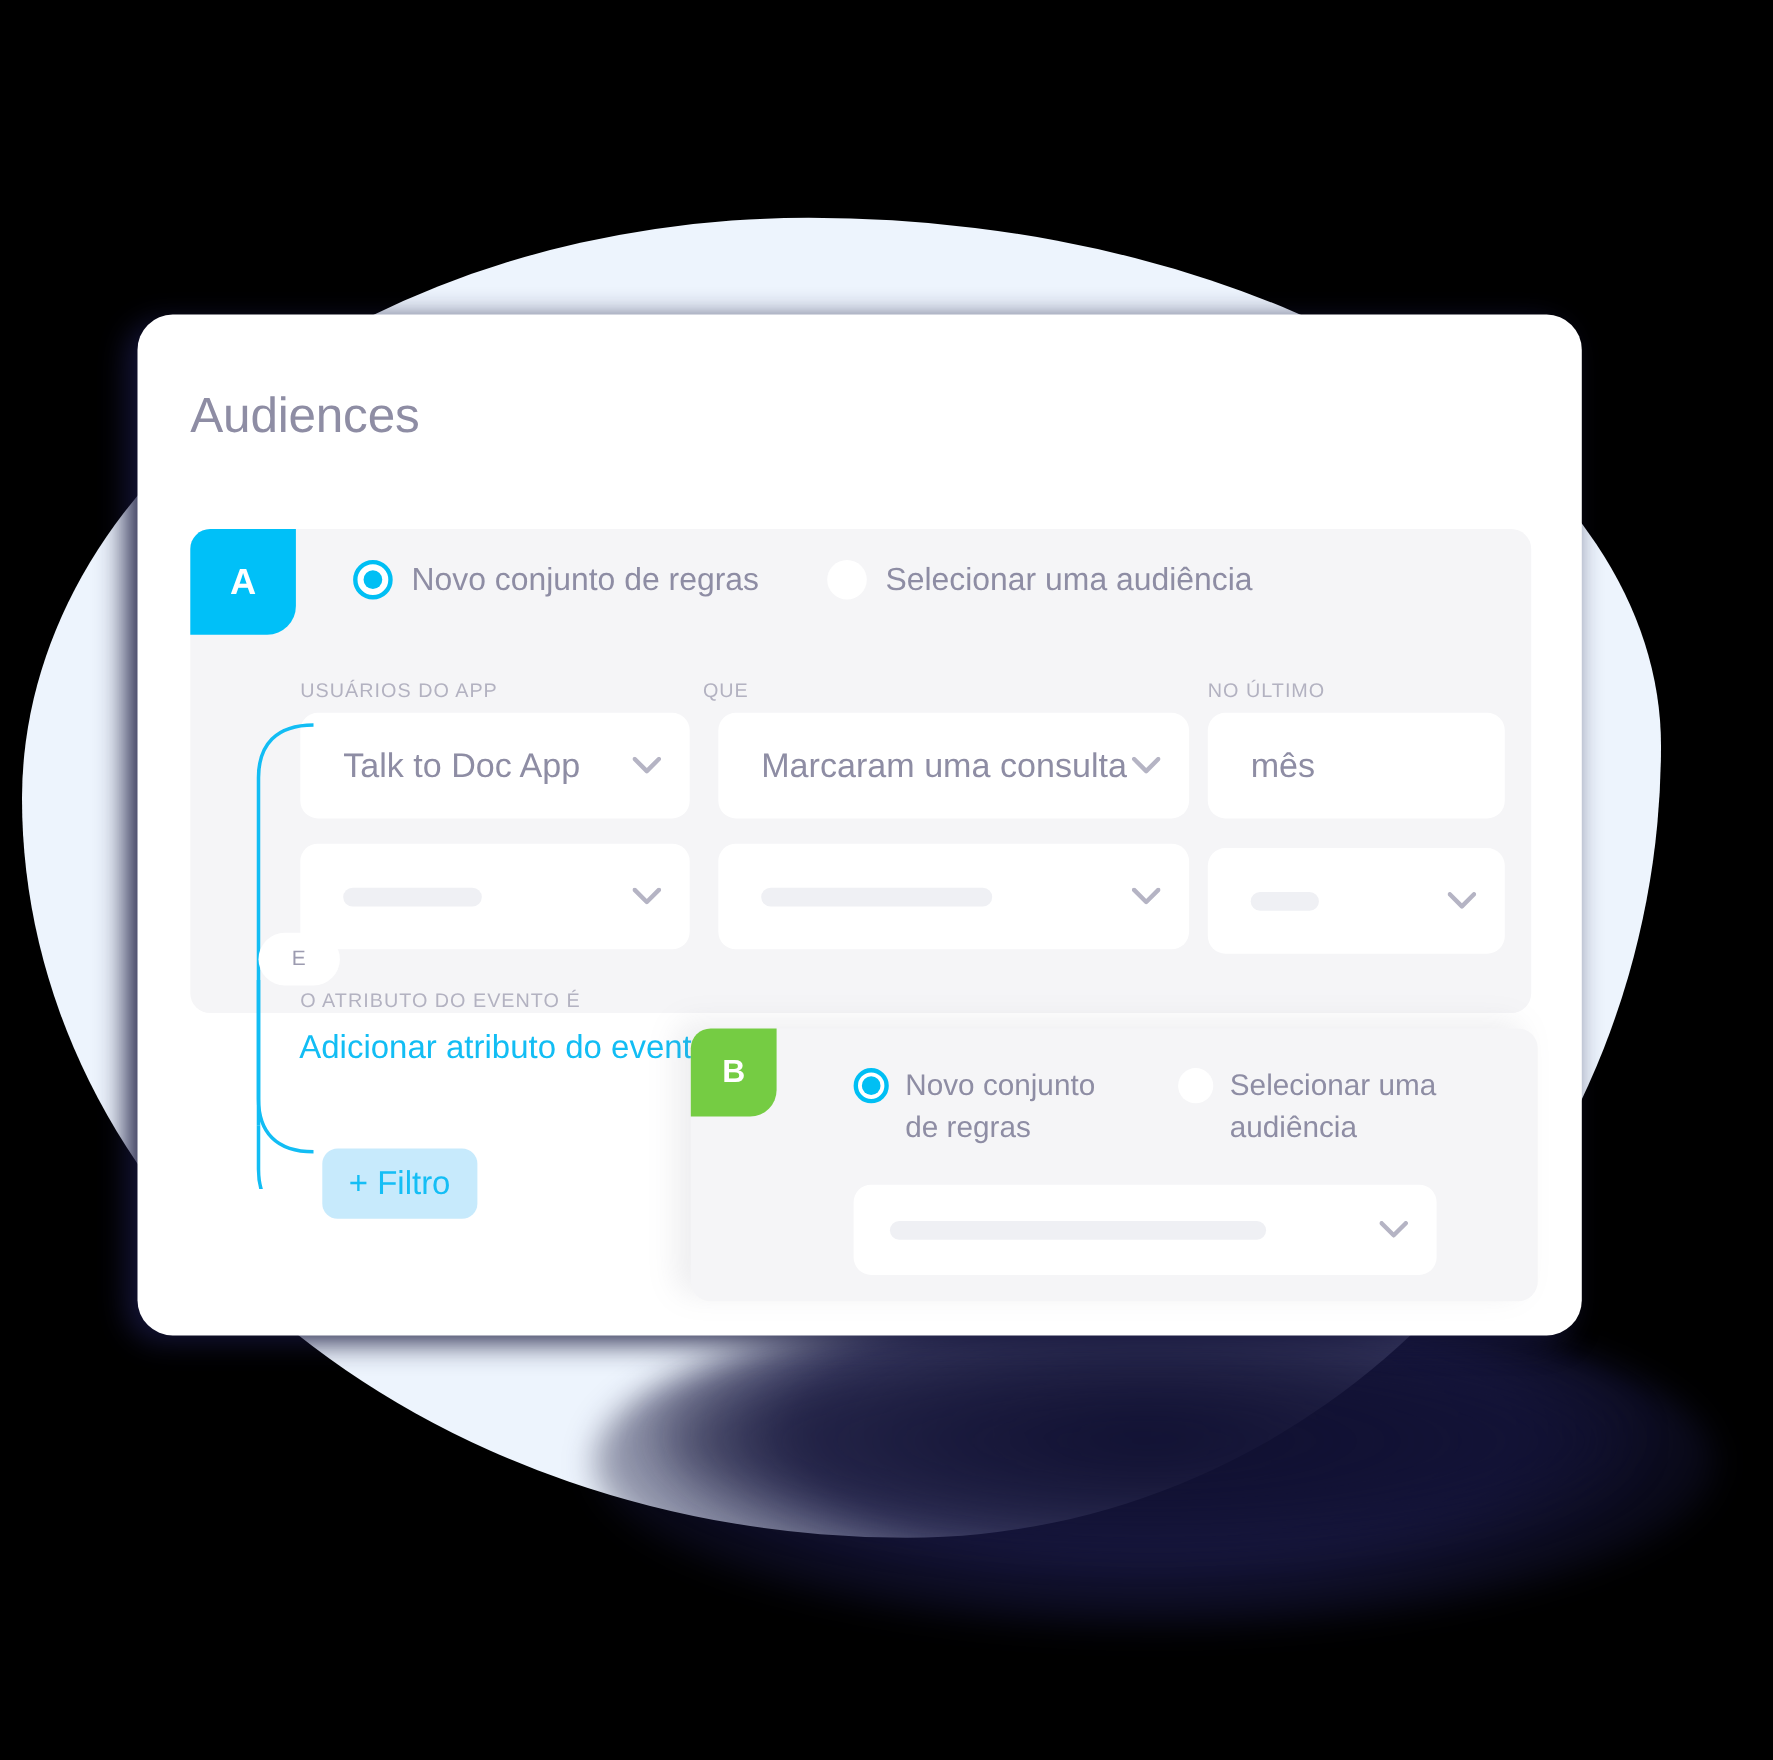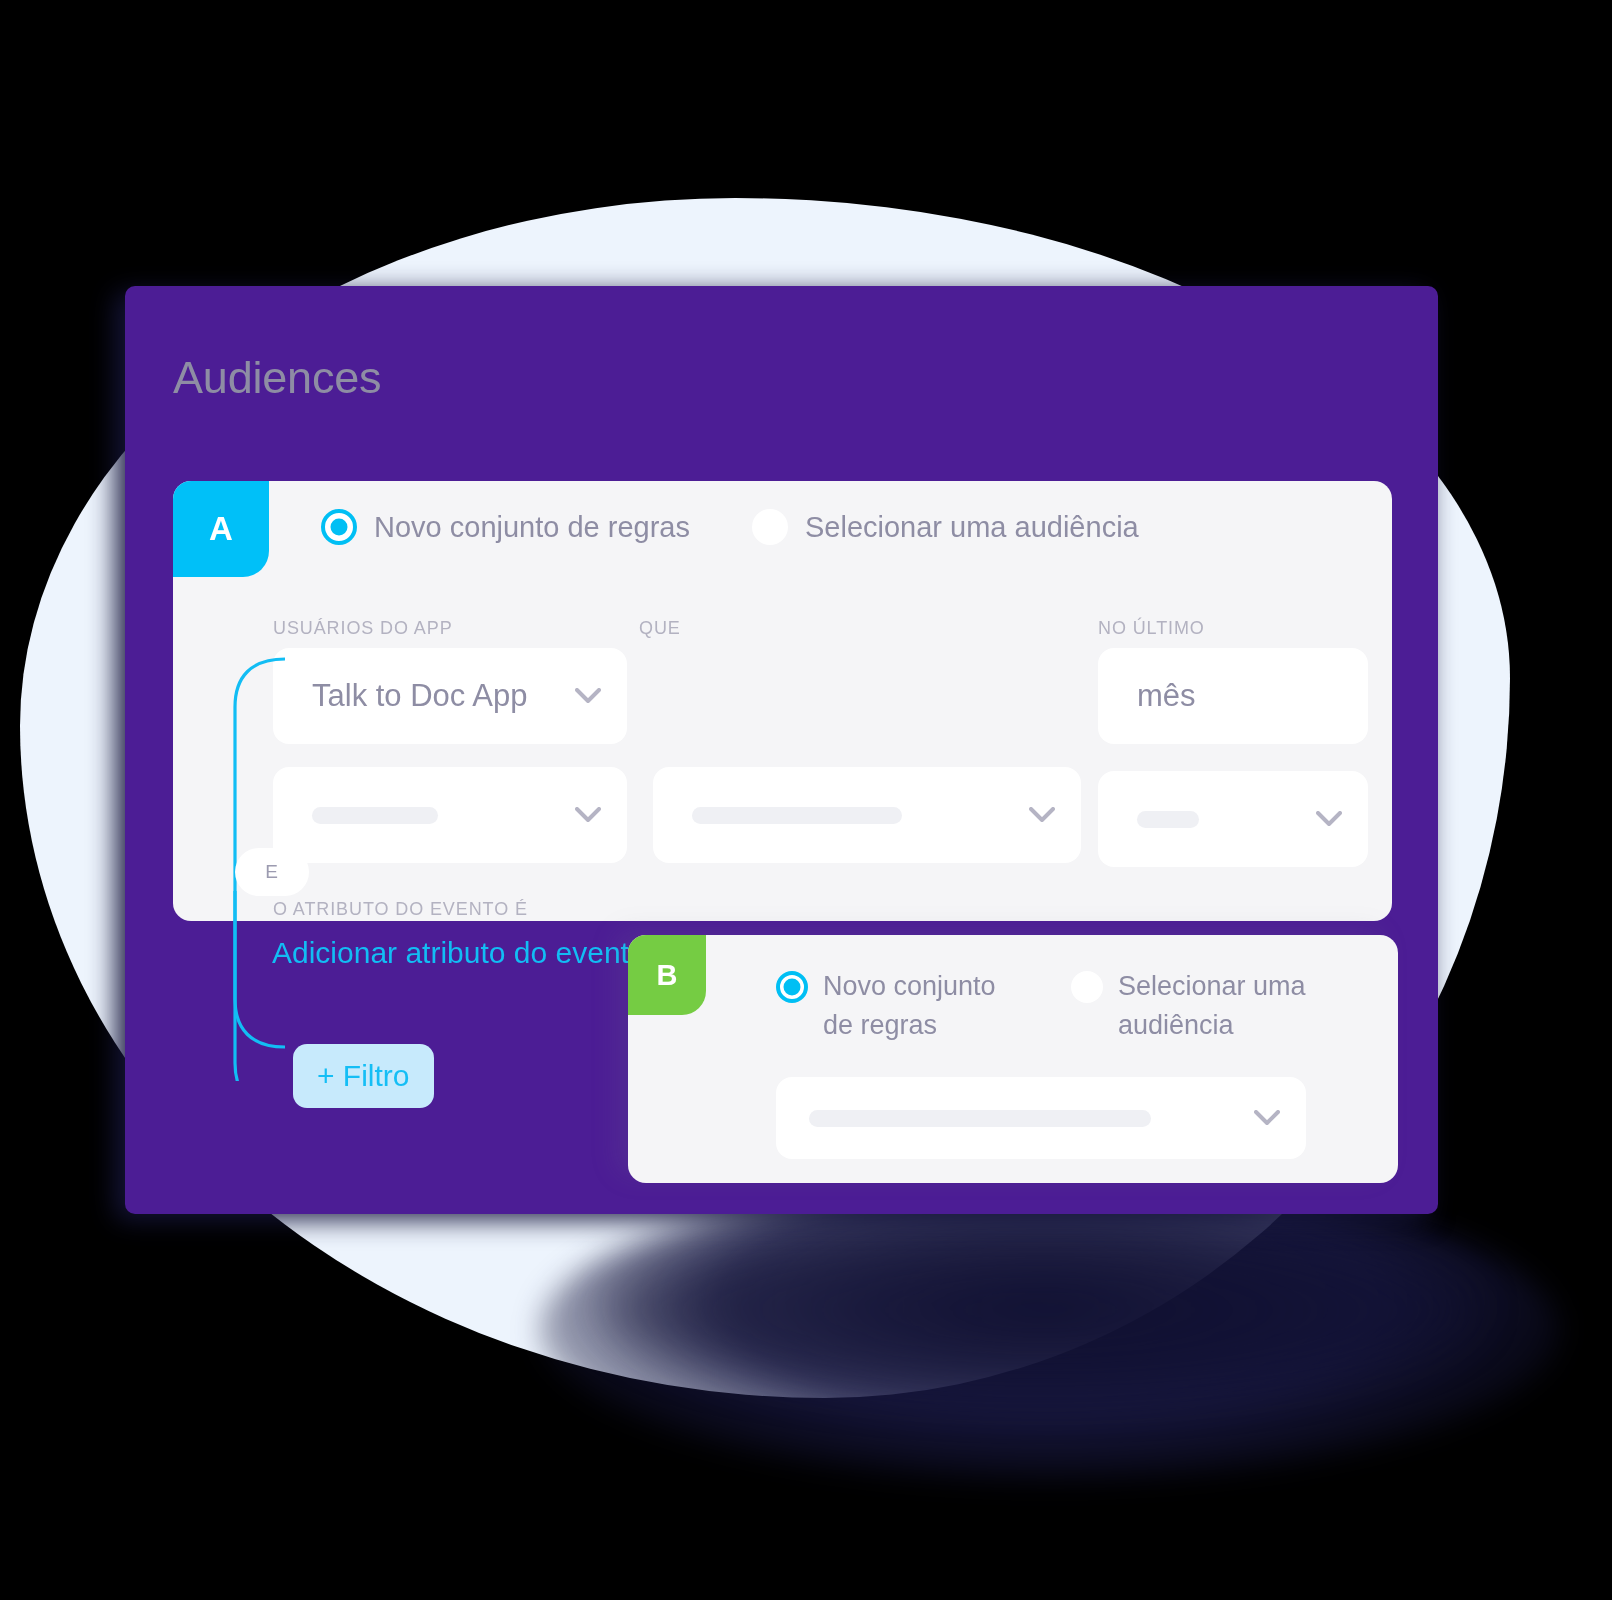--- a/index.html
+++ b/index.html
@@ -51,22 +51,22 @@
     z-index: 2;
   }
 
   
   .main-card {
     position: absolute;
     left: 125px;
     top: 286px;
     width: 1313px;
     height: 928px;
-    background: #4c1d95;
-    border-radius: 10px;
+    background: #ffffff;
+    border-radius: 32px;
     box-shadow: -10px 6px 26px rgba(22,22,60,0.92);
     z-index: 5;
   }
 
   .page-title {
     position: absolute;
     left: 48px;
     top: 66px;
     font-size: 45px;
     font-weight: 400;
@@ -303,20 +303,28 @@
 
       <div class="select" style="left:100px; top:167px; width:354px; height:96px;">
         <span class="val">Talk to Doc App</span>
         <span class="chev">
           <svg width="26" height="16" viewBox="0 0 26 16">
               <path d="M2 2 L13 13 L24 2" fill="none" stroke="#b5b4c4" stroke-width="4" stroke-linecap="round" stroke-linejoin="round"></path>
             </svg>
         </span>
       </div>
 
+      <div class="select" style="left:480px; top:167px; width:428px; height:96px;">
+        <span class="val">Marcaram uma consulta</span>
+        <span class="chev">
+          <svg width="26" height="16" viewBox="0 0 26 16">
+              <path d="M2 2 L13 13 L24 2" fill="none" stroke="#b5b4c4" stroke-width="4" stroke-linecap="round" stroke-linejoin="round"></path>
+            </svg>
+        </span>
+      </div>
 
       <div class="select" style="left:925px; top:167px; width:270px; height:96px;">
         <span class="val">mês</span>
       </div>
 
       <div class="select" style="left:100px; top:286px; width:354px; height:96px;">
         <span class="ph-bar" style="width:126px;"></span>
         <span class="chev">
           <svg width="26" height="16" viewBox="0 0 26 16">
               <path d="M2 2 L13 13 L24 2" fill="none" stroke="#b5b4c4" stroke-width="4" stroke-linecap="round" stroke-linejoin="round"></path>

